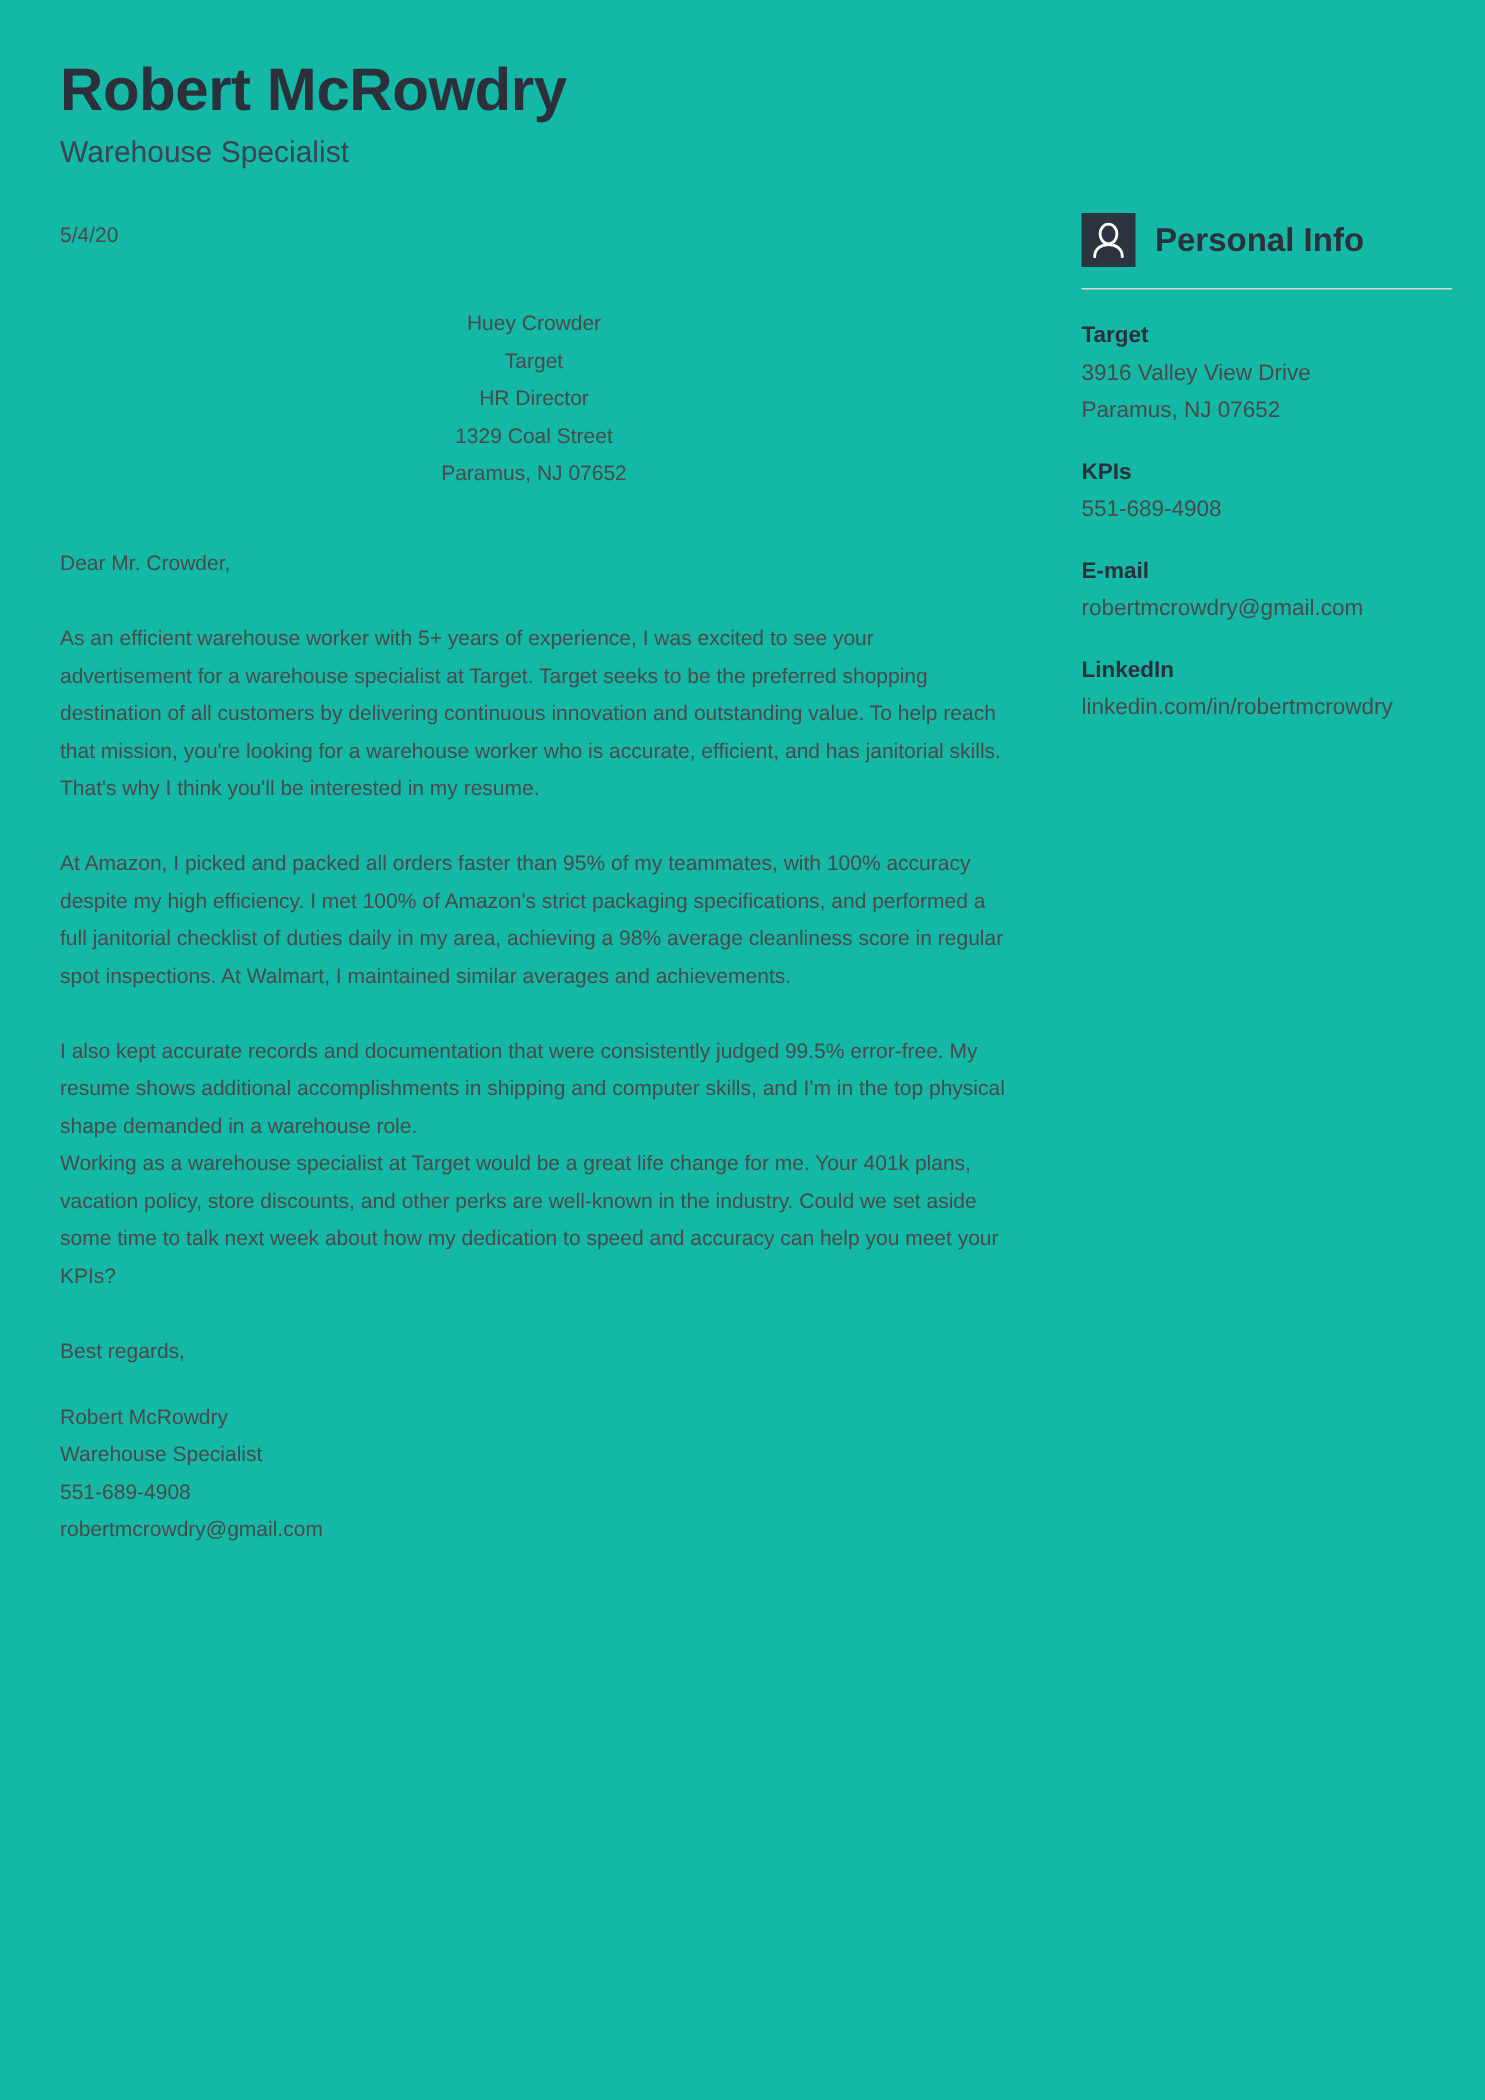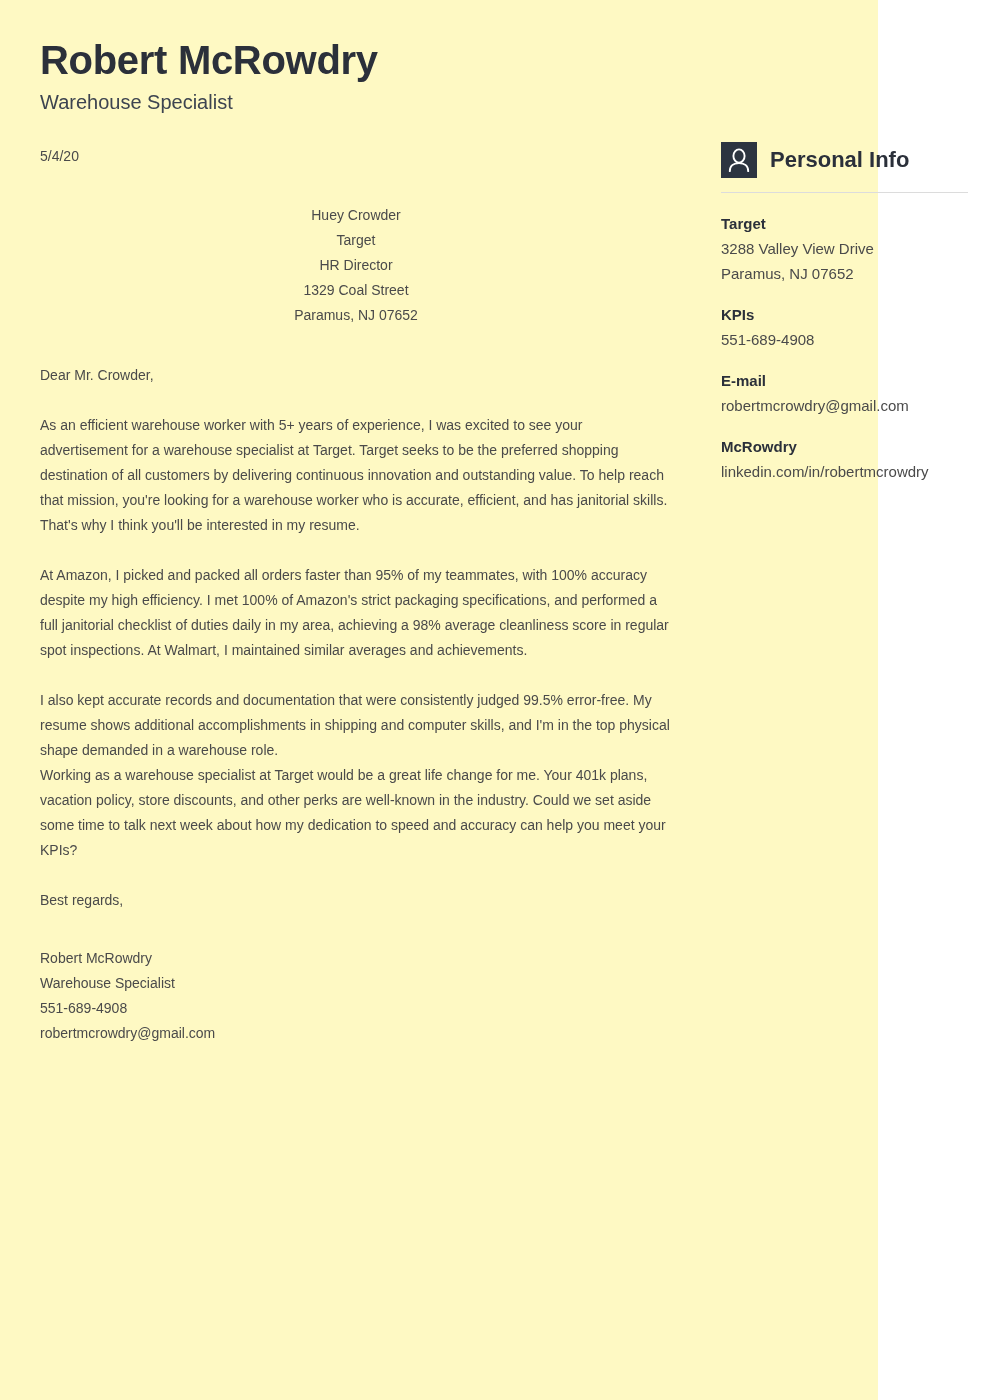--- a/index.html
+++ b/index.html
@@ -10,23 +10,23 @@
   body {
     width: 990px;
     height: 1400px;
     font-family: "Liberation Sans", sans-serif;
     -webkit-font-smoothing: antialiased;
     overflow: hidden;
   }
 
   .page {
     position: relative;
-    width: 878px;
+    width: 990px;
     height: 1400px;
-    background: #fef9c3;
+    background: #14b8a6;
     box-sizing: border-box;
   }
 
   
   .header {
     position: absolute;
     left: 40px;
     top: 36px;
     width: 640px;
   }
@@ -69,21 +69,21 @@
   .letter-body p {
     margin: 0 0 25px 0;
   }
   .letter-body p.tight {
     margin-bottom: 0;
   }
   .salutation {
     margin: 0;
   }
   .signoff {
-    margin: 0 0 33px 0;
+    margin: 0 0 19px 0;
   }
   .signature-block {
     margin: 0;
   }
   .signature-line {
     display: block;
   }
 
   
   .sidebar {
@@ -191,35 +191,35 @@
           <path d="M1.8 23.2 C1.8 17.6 6 15.1 11 15.1 C16 15.1 20.2 17.6 20.2 23.2" fill="none" stroke="#ffffff" stroke-width="1.9" stroke-linecap="round"></path>
         </svg>
       </span>
       <span class="sidebar-heading">Personal Info</span>
     </div>
 
     <div class="info-list">
 
       <div class="info-group">
         <span class="info-label">Target</span>
-        <span class="info-value">3288 Valley View Drive</span>
+        <span class="info-value">3916 Valley View Drive</span>
         <span class="info-value">Paramus, NJ 07652</span>
       </div>
 
       <div class="info-group">
         <span class="info-label">KPIs</span>
         <span class="info-value">551-689-4908</span>
       </div>
 
       <div class="info-group">
         <span class="info-label">E-mail</span>
         <span class="info-value">robertmcrowdry@gmail.com</span>
       </div>
 
       <div class="info-group">
-        <span class="info-label">McRowdry</span>
+        <span class="info-label">LinkedIn</span>
         <span class="info-value">linkedin.com/in/robertmcrowdry</span>
       </div>
 
     </div>
   </div>
 
 </div>
 
 </body></html>

